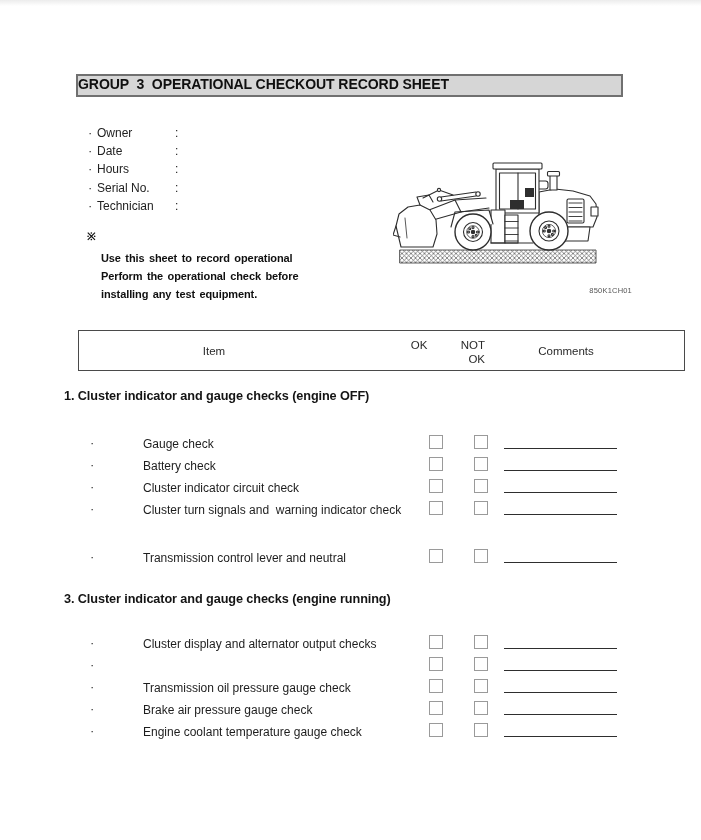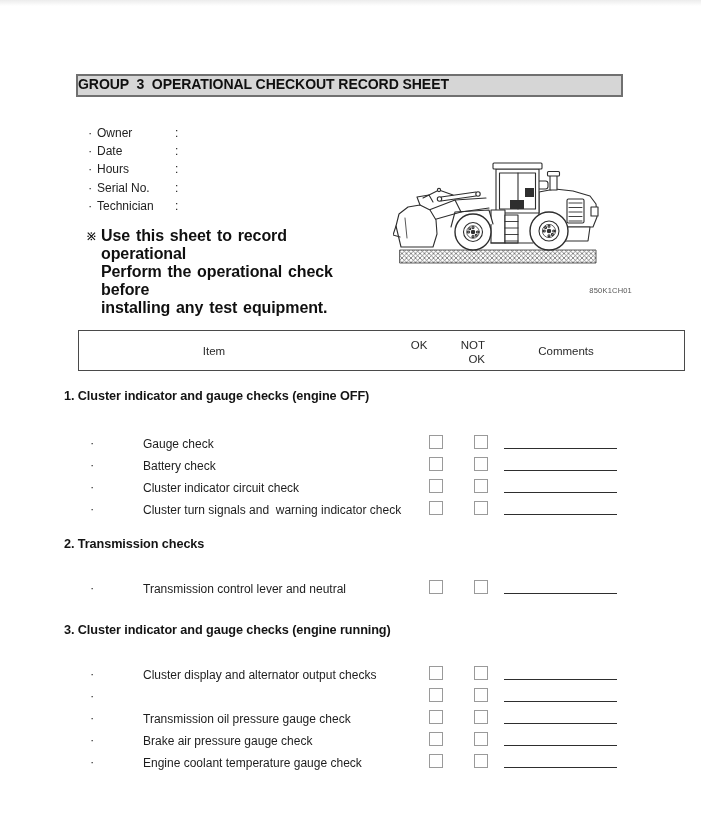--- a/index.html
+++ b/index.html
@@ -20,22 +20,22 @@
   
   .info-block { position:absolute; left:88px; top:125px; width:200px; }
   .info-row { position:relative; height:18.2px; font-size:12px; color:#222; }
   .info-bullet { position:absolute; left:0; top:0; font-size:13px; color:#333; }
   .info-label { position:absolute; left:9px; top:1px; }
   .info-colon { position:absolute; left:87px; top:1px; }
 
   
   .note-block { position:absolute; left:87px; top:227px; width:260px; }
   .note-marker { position:absolute; left:0; top:2px; font-size:10.5px; font-weight:bold; color:#111; }
-  .note-lines { margin-left:14px; font-weight:bold; font-size:16px; line-height:18px;
-    color:#101010; word-spacing:1.5px; letter-spacing:-0.1px; }
+  .note-lines { margin-left:14px; font-weight:bold; font-size:11px; line-height:18px;
+    color:#101010; word-spacing:1.5px; letter-spacing:-0.1px;margin-top:22px; }
 
   
   .illustration { position:absolute; left:393px; top:150px; width:240px; height:130px; }
   .figure-code { position:absolute; left:500px; top:286px; width:132px; text-align:right;
     font-size:7.5px; color:#555; letter-spacing:0.2px; }
 
   
   .table-head { position:absolute; left:78px; top:330px; width:607px; height:41px;
     border:1px solid #4a4a4a; box-sizing:border-box; font-size:11.5px; color:#2a2a2a; }
   .th-item     { position:absolute; left:85px;  width:100px; top:14px; text-align:center; }
@@ -238,21 +238,20 @@
     <span class="row-bullet">·</span>
     <span class="item-label">Cluster turn signals and  warning indicator check</span>
     <span class="cb cb-ok"></span>
     <span class="cb cb-notok"></span>
     <span class="comment-line"></span>
   </div>
 </div>
   </div>
 
   <div class="section sec-1">
-    <div class="section-heading">2. Transmission checks</div>
     <div class="rows">
   <div class="item-row">
     <span class="row-bullet">·</span>
     <span class="item-label">Transmission control lever and neutral</span>
     <span class="cb cb-ok"></span>
     <span class="cb cb-notok"></span>
     <span class="comment-line"></span>
   </div>
 </div>
   </div>

